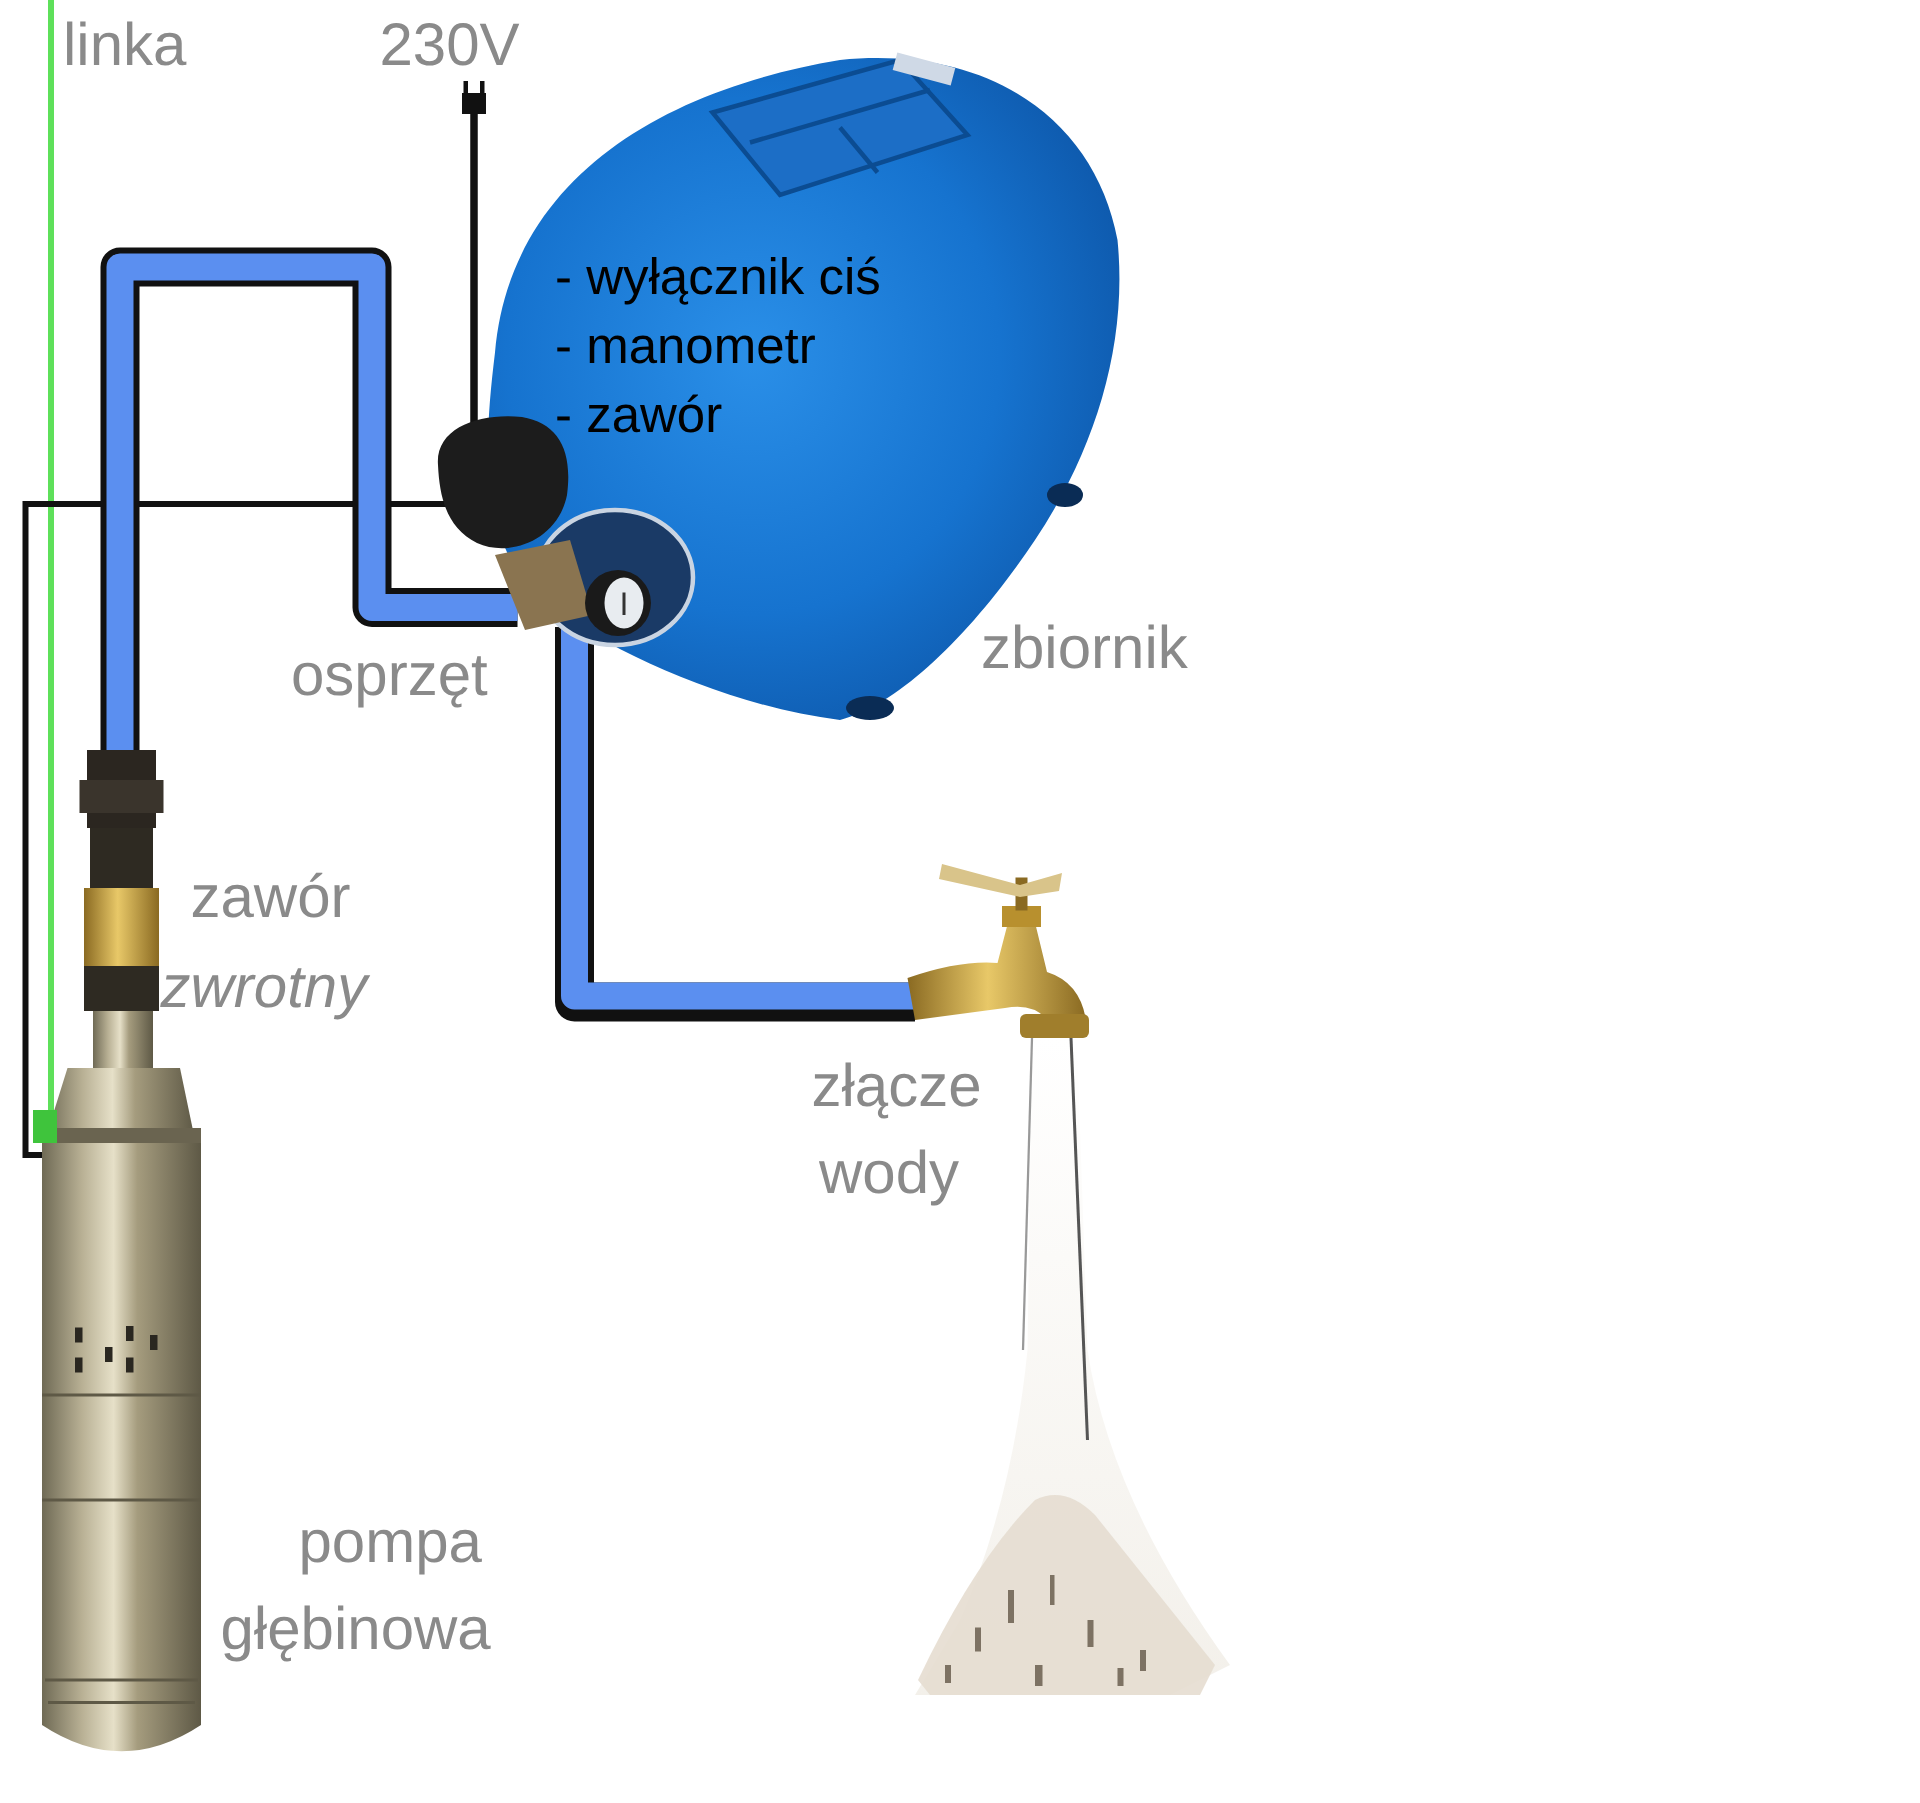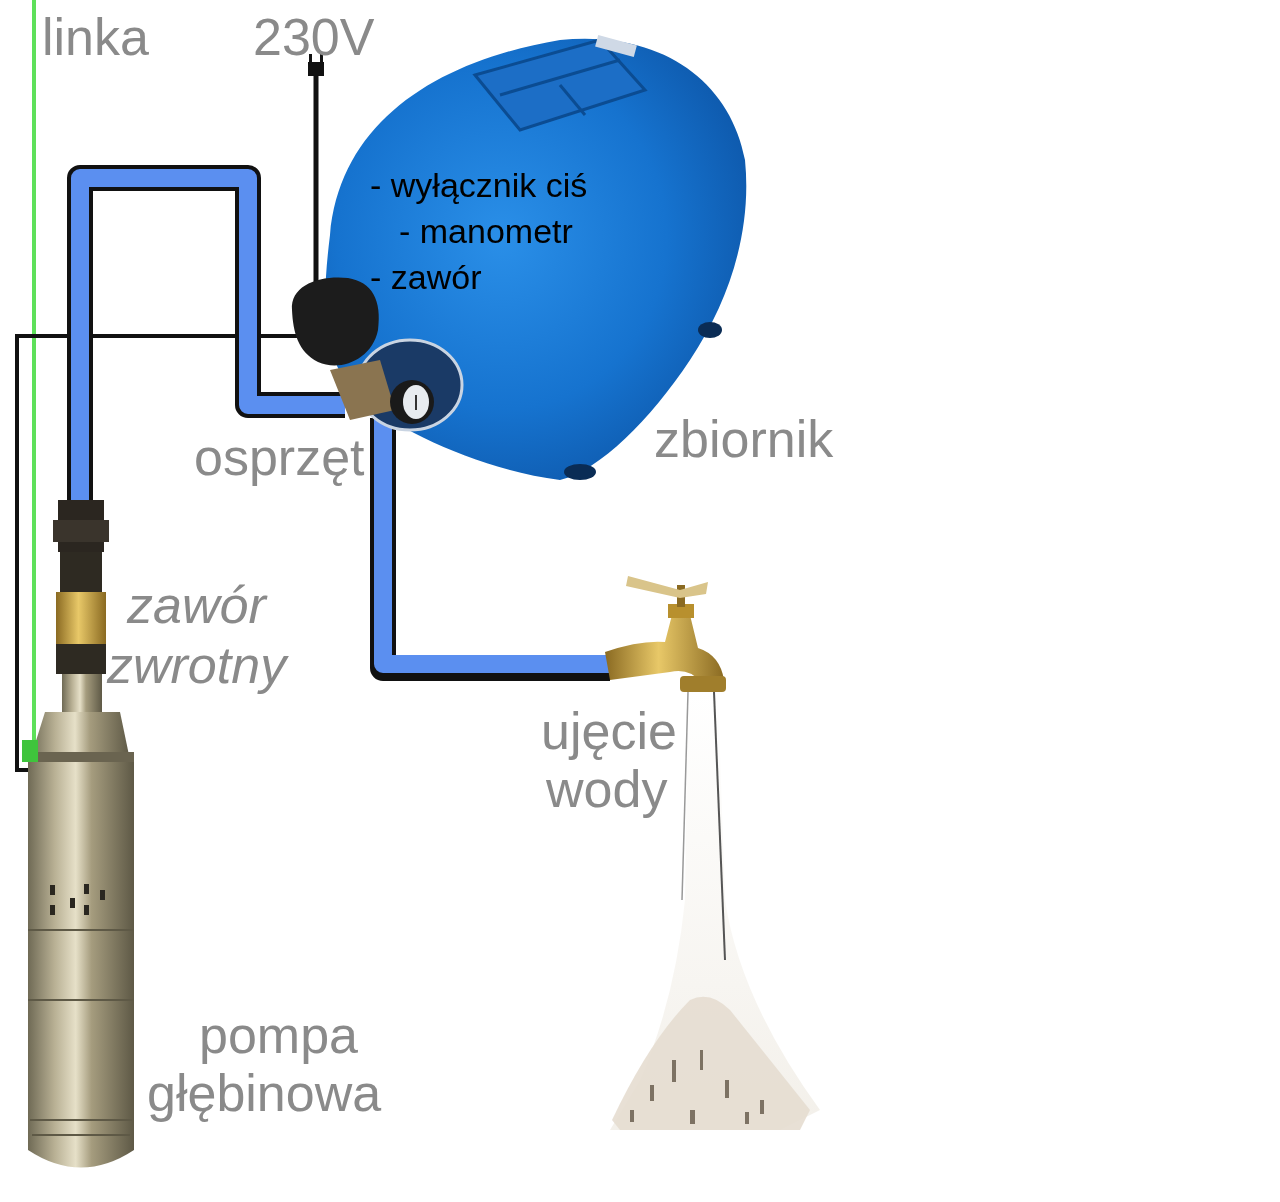--- a/index.html
+++ b/index.html
@@ -1,20 +1,20 @@
 <!DOCTYPE html>
 <html><head>
 <meta charset="utf-8">
 <style>
   html, body { margin: 0; padding: 0; background: #ffffff; }
   body { width: 1280px; height: 1202px; position: relative; overflow: hidden;
          font-family: "Liberation Sans", sans-serif; }
   #diagram { position: absolute; left: 0; top: 0; width: 1280px; height: 1202px; }
   .label { position: absolute; color: #8a8a8a; font-family: "Liberation Sans", sans-serif;
-           font-size: 52px; line-height: 1.2; white-space: nowrap; }
+           font-size: 40px; line-height: 1.2; white-space: nowrap; }
   .tank-label { position: absolute; color: #000000; font-family: "Liberation Sans", sans-serif;
                 font-size: 34px; line-height: 46px; white-space: nowrap; }
 </style>
 </head>
 <body>
 
 <svg id="diagram" viewBox="0 0 1280 1202" xmlns="http://www.w3.org/2000/svg">
   <defs>
     <radialGradient id="tankGrad" cx="0.42" cy="0.45" r="0.65">
       <stop offset="0" stop-color="#2a8fe8"></stop>
@@ -141,26 +141,26 @@
       <rect x="690" y="1110" width="5" height="14"></rect>
         <rect x="745" y="1112" width="4" height="12"></rect>
     </g>
   </g>
 </svg>
 
 <div class="label" style="left:42px; top:6px;">linka</div>
 <div class="label" style="left:253px; top:6px;">230V</div>
 
 <div class="tank-label" style="left:370px; top:162px;">- wyłącznik ciś</div>
-<div class="tank-label" style="left:370px; top:208px;margin-left:29px;">- manometr</div>
+<div class="tank-label" style="left:370px; top:208px;">- manometr</div>
 <div class="tank-label" style="left:370px; top:254px;">- zawór</div>
 
 <div class="label" style="left:194px; top:426px;">osprzęt</div>
 <div class="label" style="left:630px; top:408px;margin-left:24px;">zbiornik</div>
 
-<div class="label" style="left:127px; top:574px;font-style:italic;">zawór</div>
+<div class="label" style="left:127px; top:574px;">zawór</div>
 <div class="label" style="left:107px; top:634px;font-style:italic;">zwrotny</div>
 
-<div class="label" style="left:541px; top:700px;">ujęcie</div>
+<div class="label" style="left:541px; top:700px;">złącze</div>
 <div class="label" style="left:546px; top:758px;">wody</div>
 
 <div class="label" style="left:199px; top:1004px;">pompa</div>
 <div class="label" style="left:147px; top:1062px;">głębinowa</div>
 
 </body></html>

